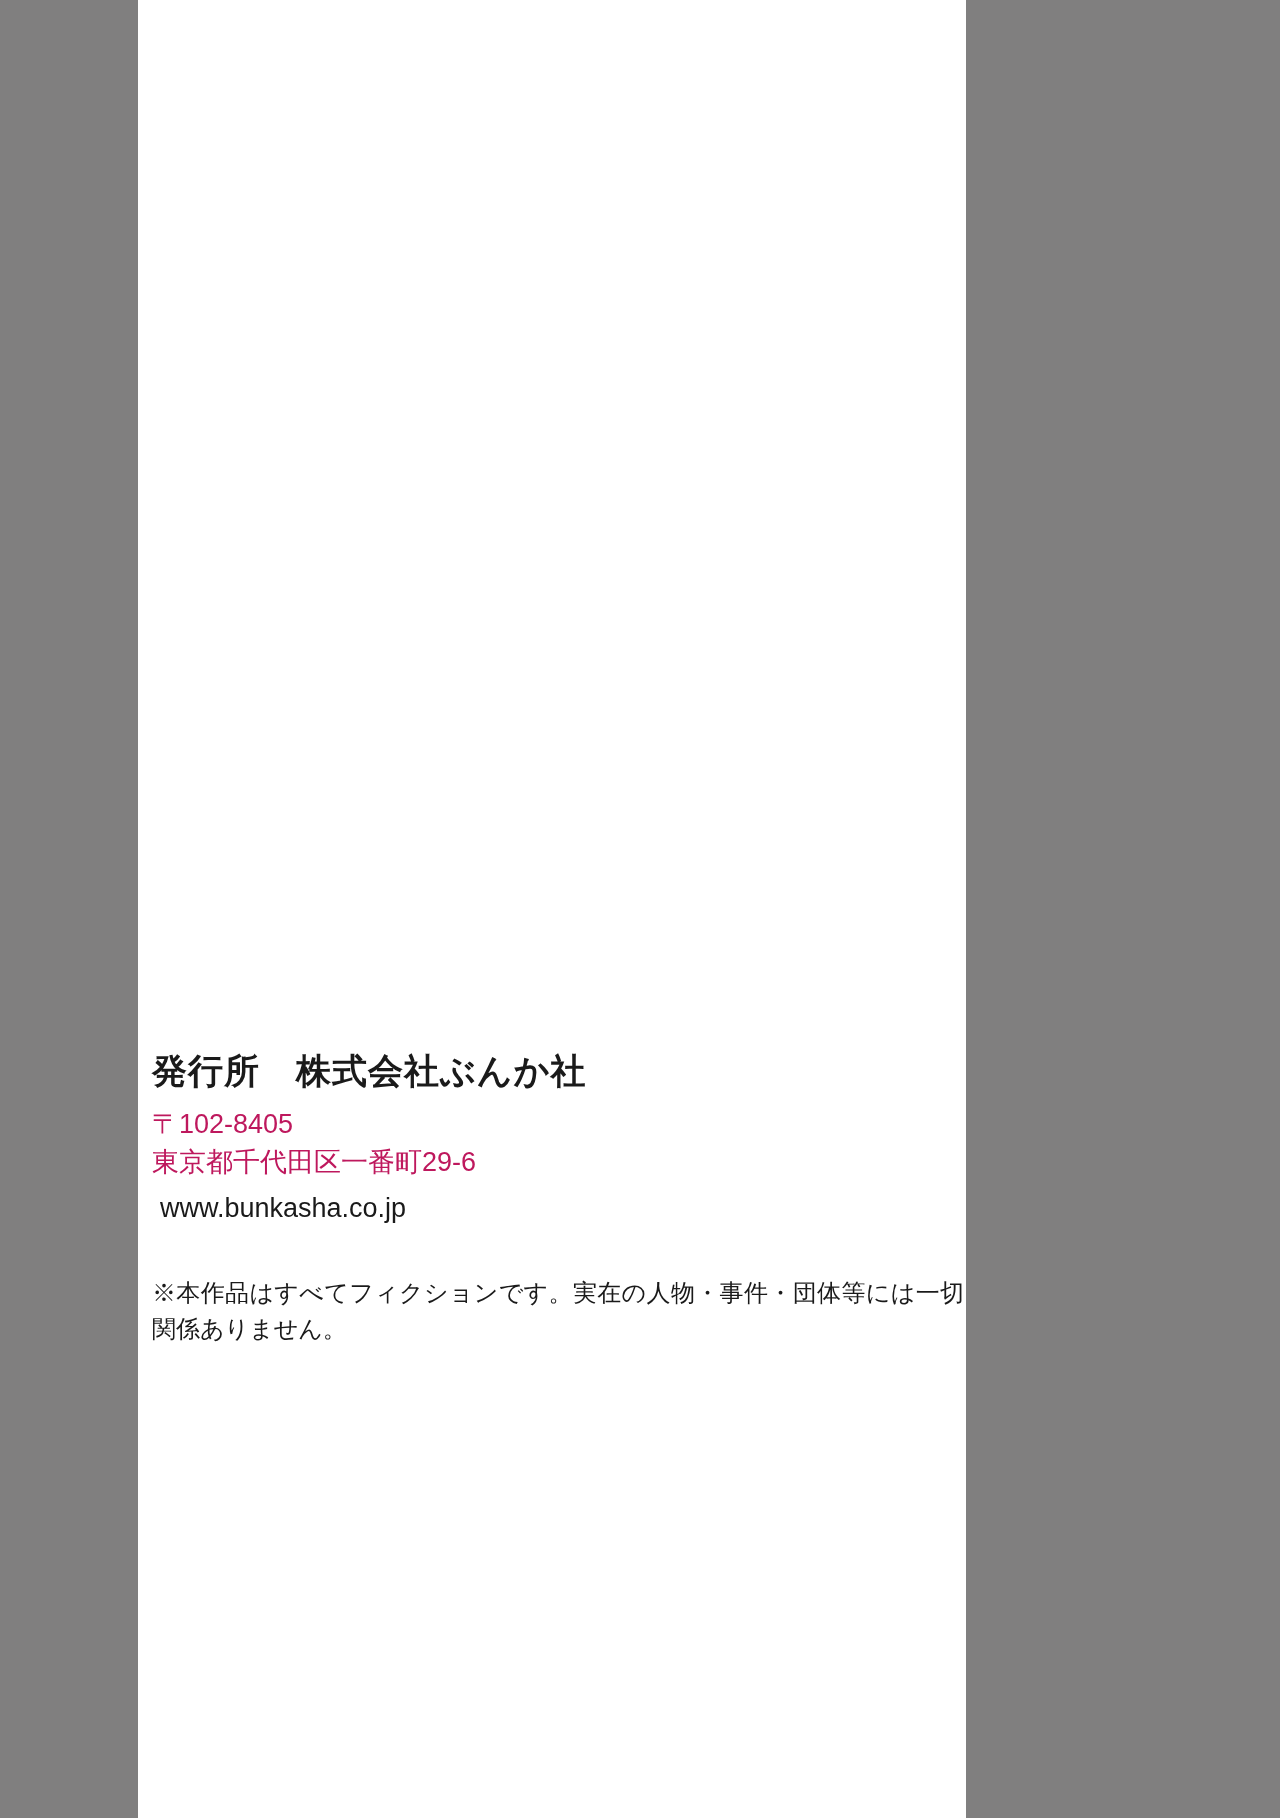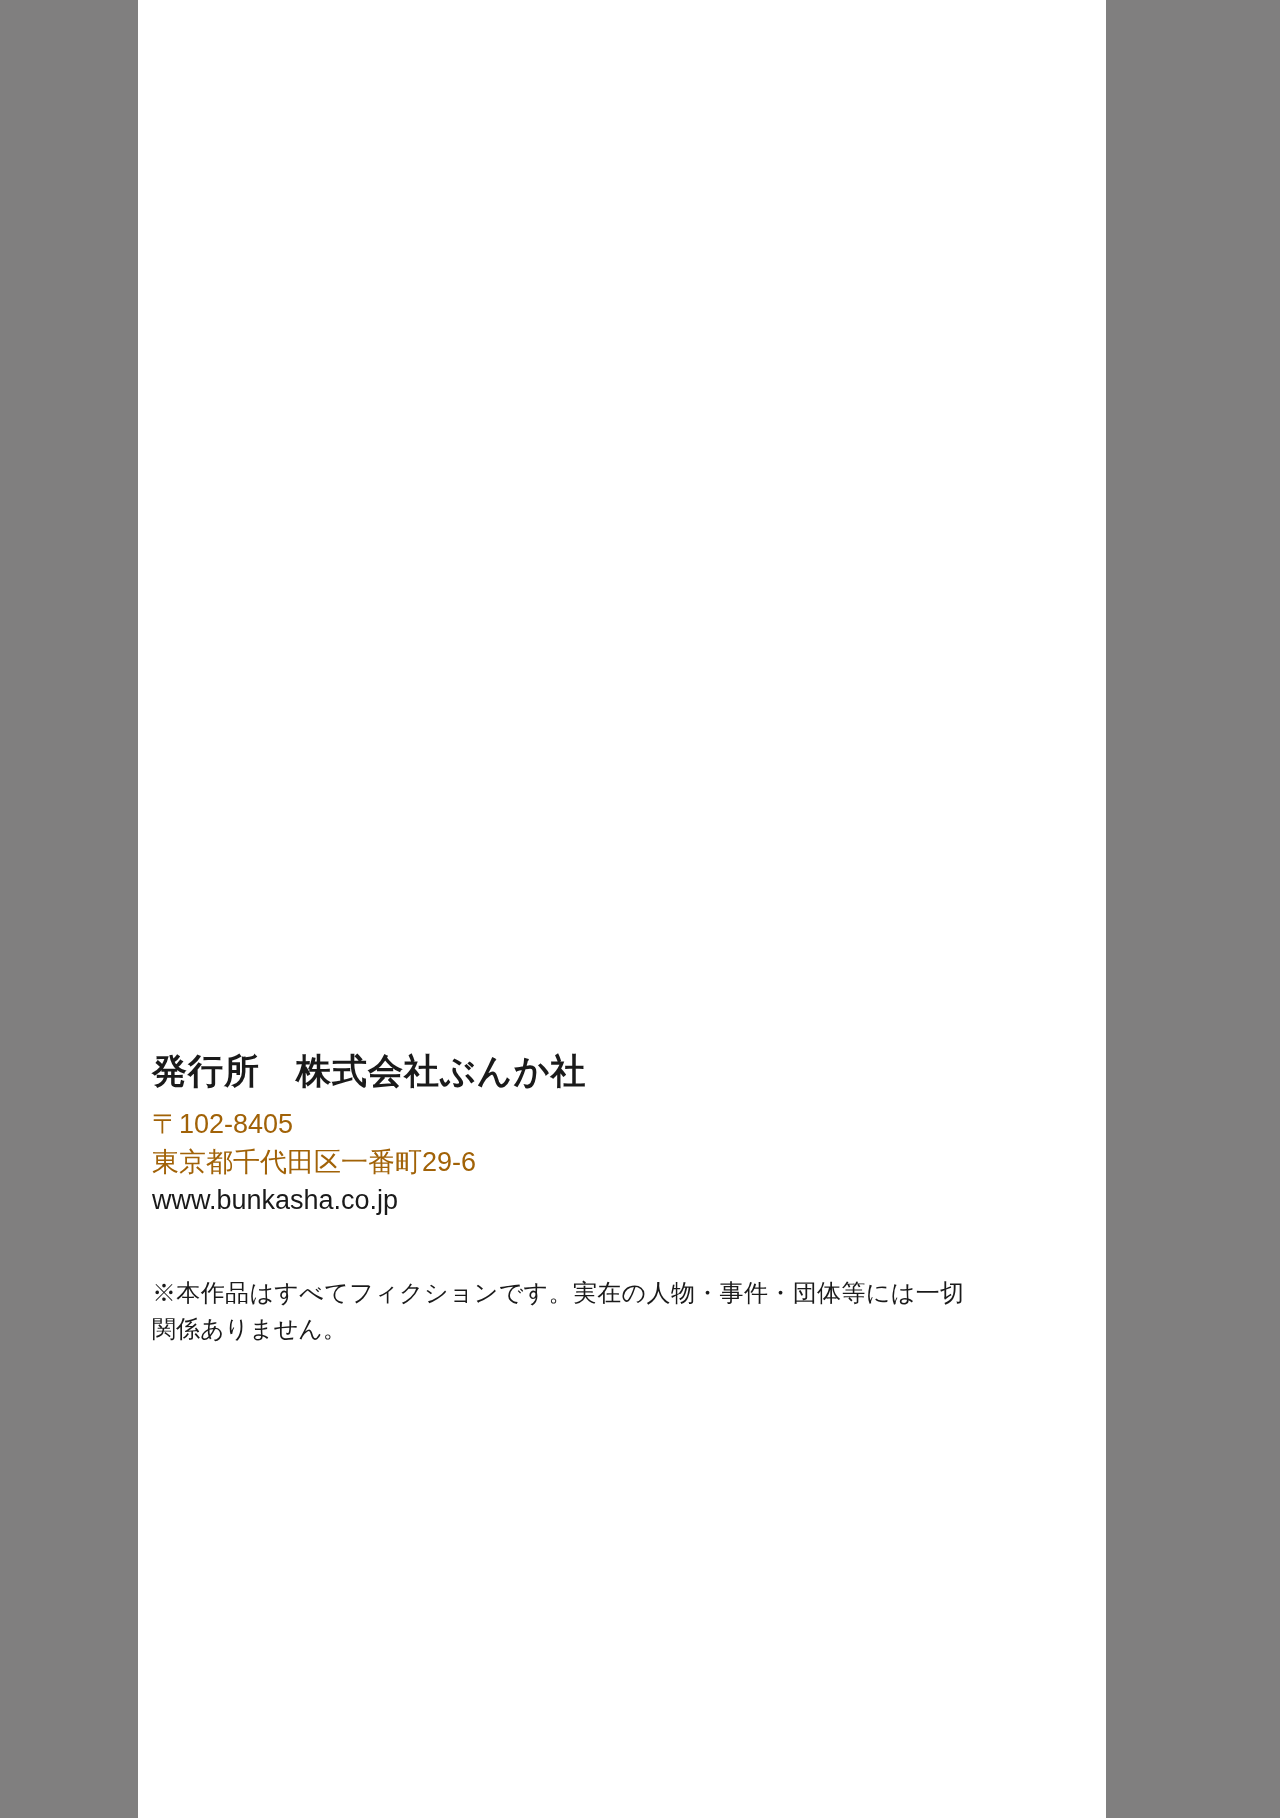--- a/index.html
+++ b/index.html
@@ -16,52 +16,52 @@
   .viewer {
     position: relative;
     width: 1280px;
     height: 1818px;
     background: #807f7f;
   }
   .page {
     position: absolute;
     left: 138px;
     top: 0;
-    width: 968px;
+    width: 828px;
     height: 1818px;
     background: #ffffff;
   }
   .colophon {
     position: absolute;
     left: 14px;
     top: 1052px;
     width: 800px;
   }
   .publisher-line {
     font-size: 35px;
     font-weight: bold;
     color: #1a1a1a;
     letter-spacing: 1px;
     margin: 0 0 14px 0;
     white-space: pre;
     line-height: 1.1;
   }
   .addr-line {
     font-size: 27px;
-    color: #a16207;
+    color: #be185d;
     line-height: 1.42;
     margin: 0;
     white-space: pre;
     font-weight: 500;
   }
   .url-line {
     font-size: 27px;
     color: #1a1a1a;
     line-height: 1.42;
-    margin: 0;
+    margin: 8px;
     white-space: pre;
     font-weight: 500;
   }
   .notice {
     position: absolute;
     left: 14px;
     top: 1275px;
     width: 812px;
   }
   .notice-item {

